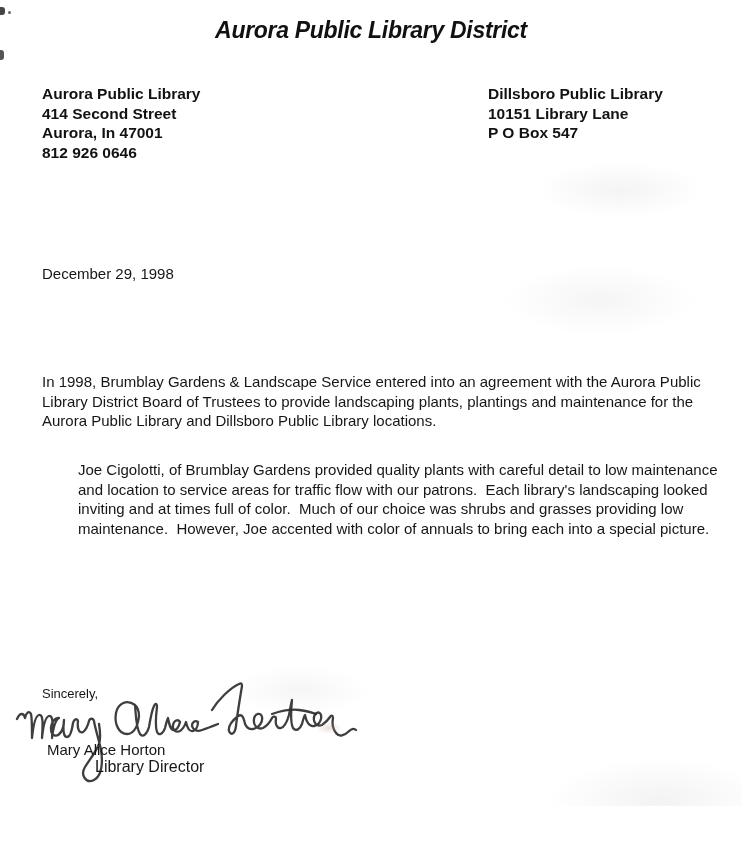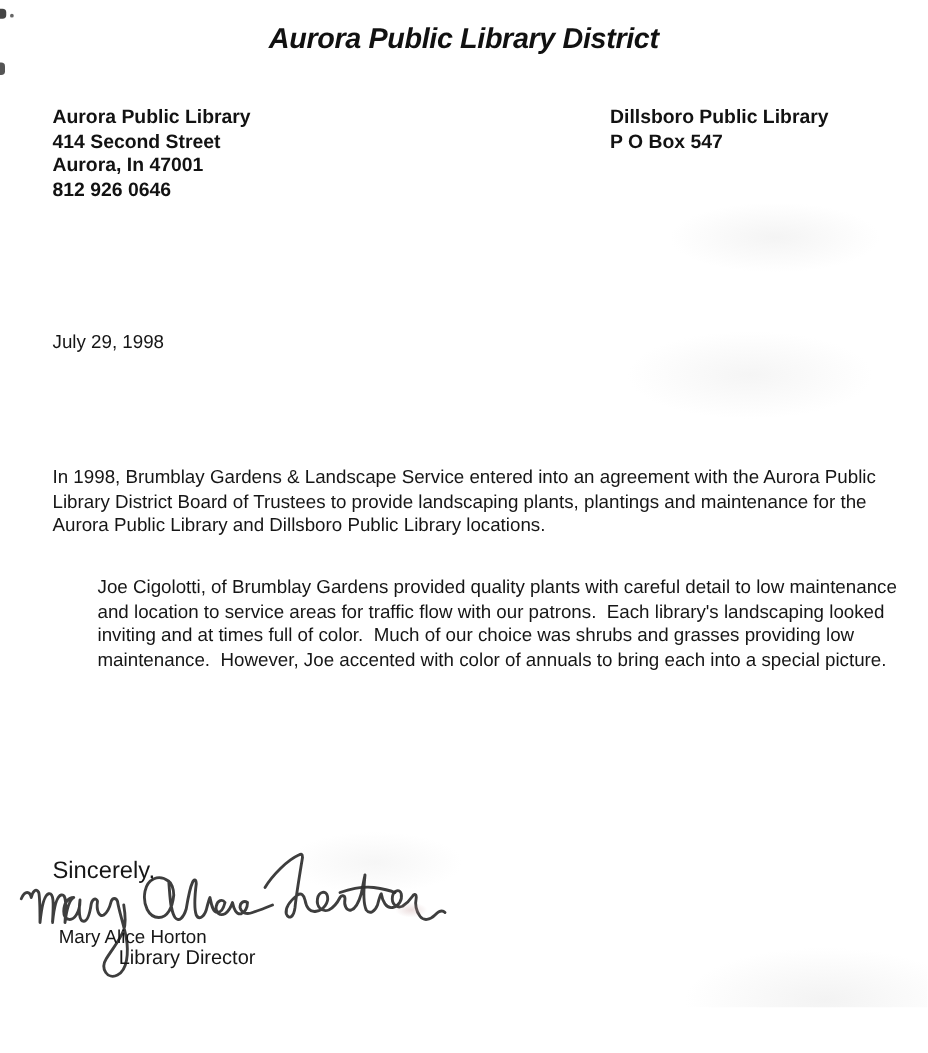--- a/index.html
+++ b/index.html
@@ -66,21 +66,21 @@
     line-height: 19.5px;
     white-space: pre-wrap;
   }
   .para-1 { top: 372px; }
   .para-2 { top: 460px; margin-left: 36px; }
   .para-3 { top: 578px; }
   .closing {
     position: absolute;
     left: 42px;
     top: 686px;
-    font-size: 19px;
+    font-size: 13px;
   }
   .signature-svg {
     position: absolute;
     left: 15px;
     top: 678px;
     width: 345px;
     height: 110px;
   }
   .signature-svg path {
     fill: none;
@@ -129,24 +129,25 @@
 
   <div class="addr addr-left">
     <span class="line">Aurora Public Library</span>
     <span class="line">414 Second Street</span>
     <span class="line">Aurora, In 47001</span>
     <span class="line">812 926 0646</span>
   </div>
 
   <div class="addr addr-right">
     <span class="line">Dillsboro Public Library</span>
+    <span class="line">10151 Library Lane</span>
     <span class="line">P O Box 547</span>
   </div>
 
-  <div class="date">July 29, 1998</div>
+  <div class="date">December 29, 1998</div>
 
 
   <p class="para para-1">In 1998, Brumblay Gardens &amp; Landscape Service entered into an agreement with the Aurora Public Library District Board of Trustees to provide landscaping plants, plantings and maintenance for the Aurora Public Library and Dillsboro Public Library locations.</p>
   <p class="para para-2">Joe Cigolotti, of Brumblay Gardens provided quality plants with careful detail to low maintenance and location to service areas for traffic flow with our patrons.  Each library's landscaping looked inviting and at times full of color.  Much of our choice was shrubs and grasses providing low maintenance.  However, Joe accented with color of annuals to bring each into a special picture.</p>
 
   <div class="closing">Sincerely,</div>
 
   <svg class="signature-svg" viewBox="0 0 345 110" xmlns="http://www.w3.org/2000/svg" aria-label="Mary Alice Horton signature">
 
     <path d="

